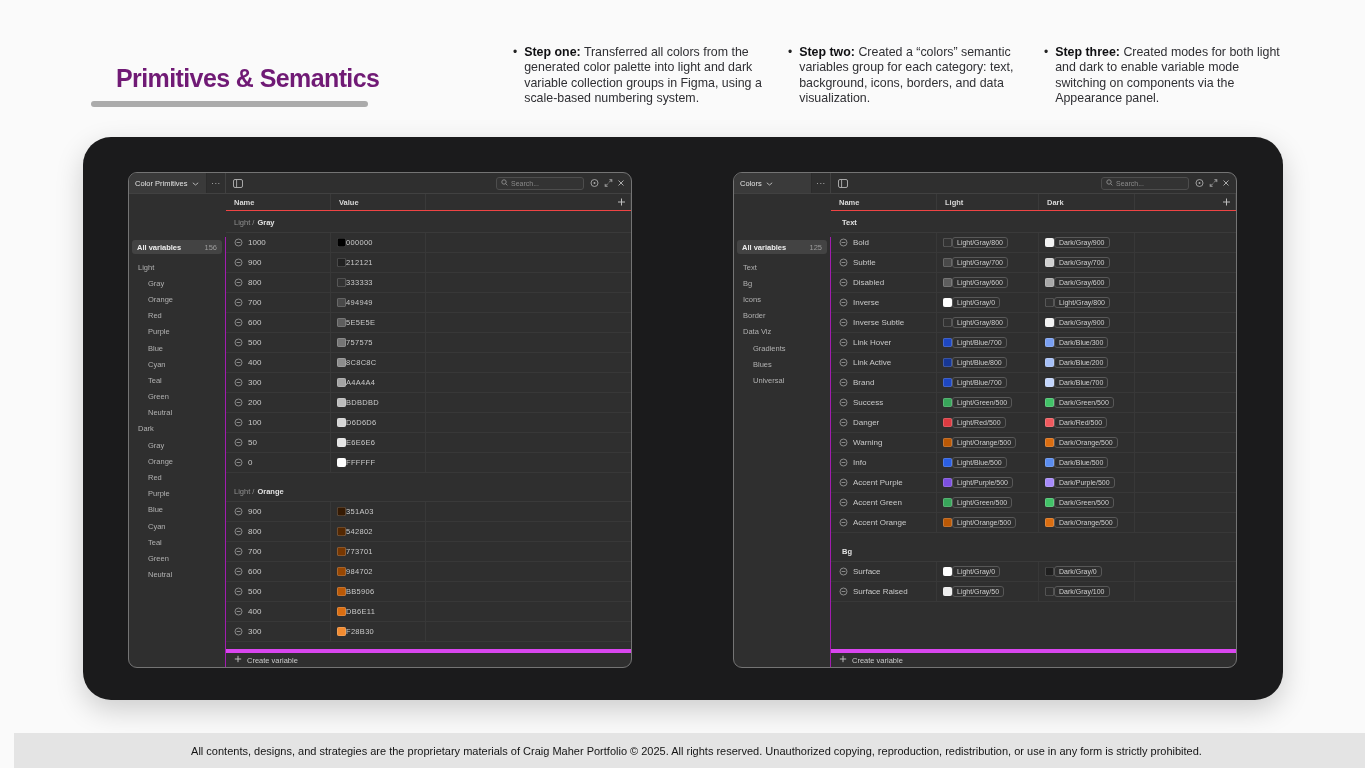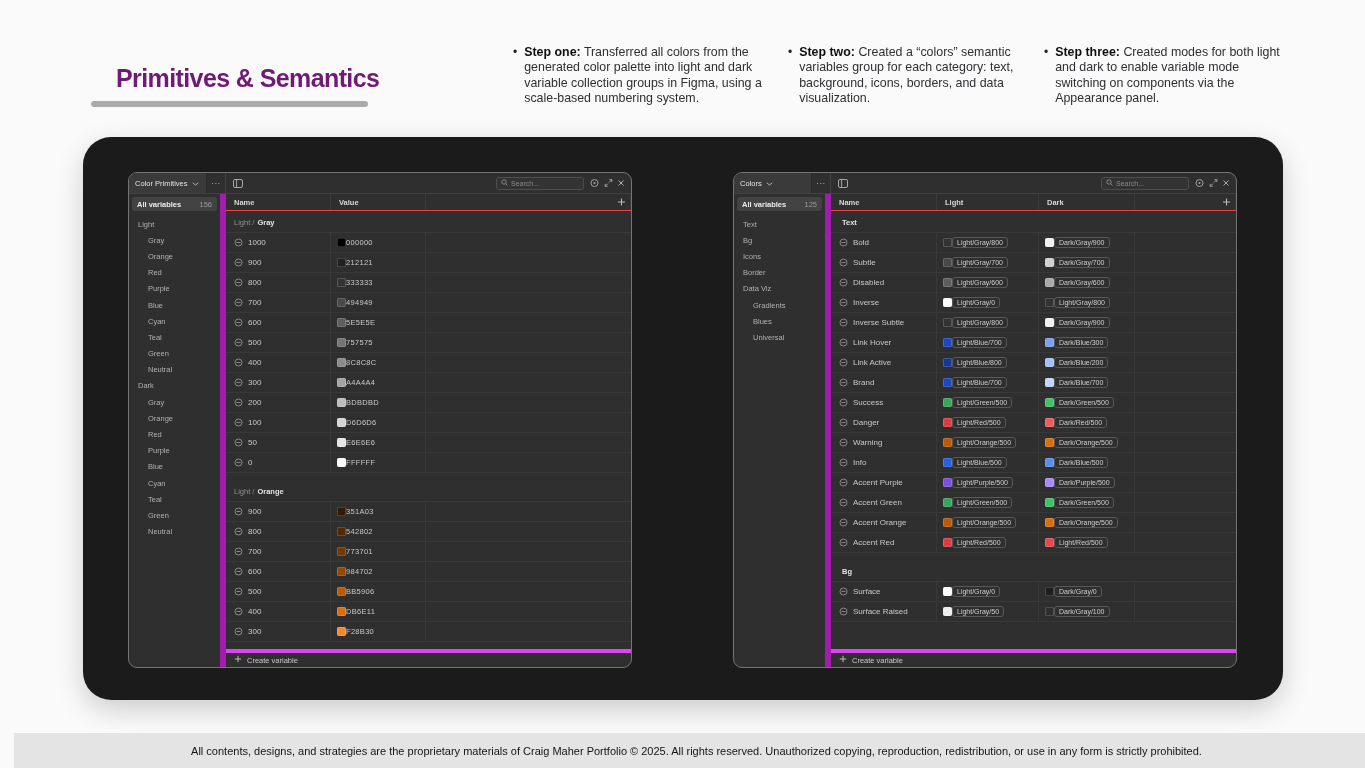--- a/index.html
+++ b/index.html
@@ -33,21 +33,21 @@
   .tb-dots { width:18px; display:flex; align-items:center; justify-content:center; color:#BDBDBD; font-size:8px; letter-spacing:0.5px; }
   .tb-main { flex:1; position:relative; display:flex; align-items:center; }
   .sidebar-toggle { margin-left:7px; display:flex; }
   .searchbox { position:absolute; right:47px; width:88px; height:13px; border:1px solid #4D4D4D; border-radius:3px; display:flex; align-items:center; gap:3px; padding:0 4px; color:#8A8A8A; font-size:7px; background:#333; }
   .tb-icon { position:absolute; top:50%; transform:translateY(-50%); display:flex; }
   .icon-help   { right:32px; }
   .icon-expand { right:18px; }
   .icon-close  { right:6px; }
 
   .panel-body { flex:1; display:flex; min-height:0; }
-  .p-sidebar { width:97px; min-width:97px; border-right:6px solid #a21caf; display:flex; flex-direction:column; }
+  .p-sidebar { width:97px; min-width:97px; border-right:1px solid #a21caf; display:flex; flex-direction:column;margin-top:43px; }
   .all-vars { margin:3px 3px 2px; height:14px; background:#434343; border-radius:3px; display:flex; align-items:center; justify-content:space-between; padding:0 5px; font-size:7.5px; color:#EDEDED; font-weight:700; }
   .all-vars .count { color:#9C9C9C; font-weight:400; }
   .tree { padding-top:3px; }
   .tree-item { height:16.2px; display:flex; align-items:center; padding-left:9px; color:#B1B1B1; font-size:7.5px; cursor:default; }
   .tree-item.ind { padding-left:19px; }
 
   .p-main { flex:1; display:flex; flex-direction:column; min-width:0; }
   .col-header { height:17px; min-height:17px; border-bottom:1px solid #ef4444; position:relative; display:grid; align-items:stretch; font-weight:700; color:#D8D8D8; font-size:7.5px; }
   .cols-left  { grid-template-columns:105px 95px 1fr; }
   .cols-right { grid-template-columns:106px 102px 96px 1fr; }
@@ -872,40 +872,20 @@
               <div class="cell value-cell">
                 <span class="swatch" style="background: rgb(187, 89, 6);"></span>
                 <span class="pill">Light/Orange/500</span>
               </div>
               <div class="cell value-cell">
                 <span class="swatch" style="background: rgb(219, 110, 17);"></span>
                 <span class="pill">Dark/Orange/500</span>
               </div>
               <div class="cell"></div>
             </div>
-            <div class="vrow cols-right">
-              <div class="cell name-cell">
-                <span class="vicon">
-                  <svg width="9" height="9" viewBox="0 0 9 9">
-                    <circle cx="4.5" cy="4.5" r="3.5" fill="none" stroke="#9A9A9A" stroke-width="0.85"></circle>
-                    <line x1="2.6" y1="4.5" x2="6.4" y2="4.5" stroke="#9A9A9A" stroke-width="0.85"></line>
-                  </svg>
-                </span>
-                <span class="vname">Accent Red</span>
-              </div>
-              <div class="cell value-cell">
-                <span class="swatch" style="background: rgb(221, 59, 65);"></span>
-                <span class="pill">Light/Red/500</span>
-              </div>
-              <div class="cell value-cell">
-                <span class="swatch" style="background: rgb(232, 71, 77);"></span>
-                <span class="pill">Light/Red/500</span>
-              </div>
-              <div class="cell"></div>
-            </div>
             <div class="group-header gap">
               <span class="gh-name">Bg</span>
             </div>
             <div class="vrow cols-right">
               <div class="cell name-cell">
                 <span class="vicon">
                   <svg width="9" height="9" viewBox="0 0 9 9">
                     <circle cx="4.5" cy="4.5" r="3.5" fill="none" stroke="#9A9A9A" stroke-width="0.85"></circle>
                     <line x1="2.6" y1="4.5" x2="6.4" y2="4.5" stroke="#9A9A9A" stroke-width="0.85"></line>
                   </svg>

